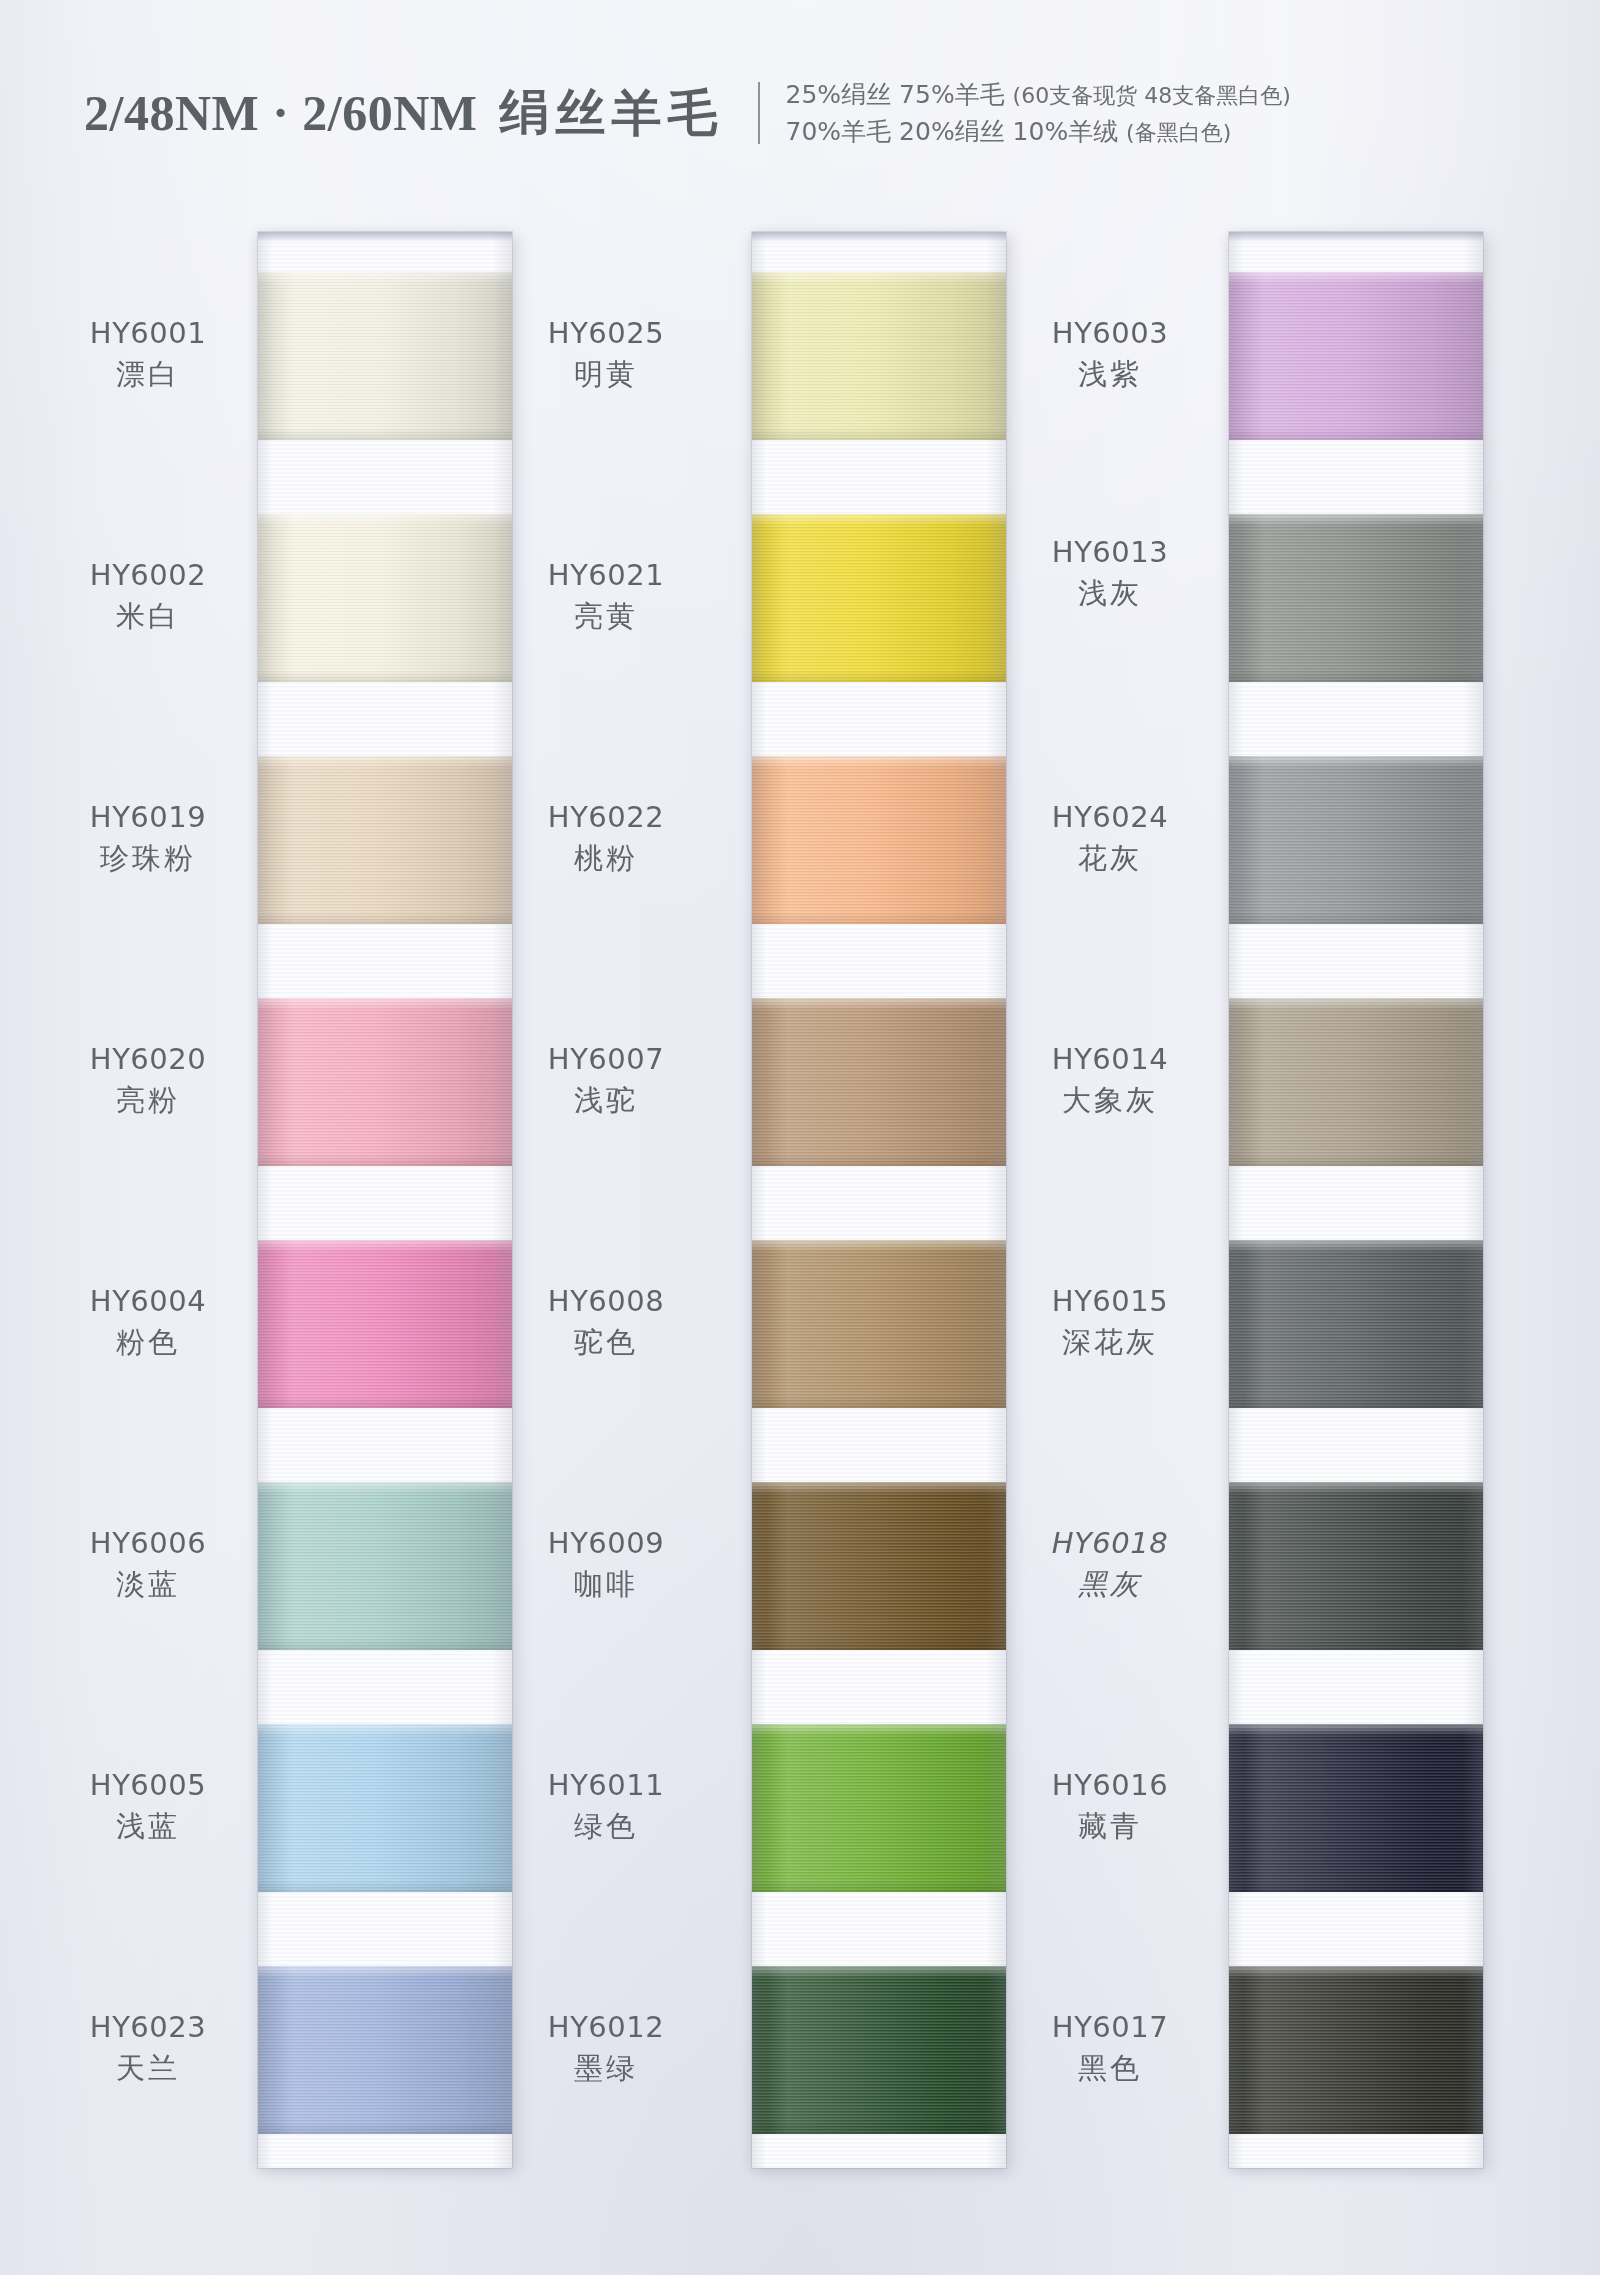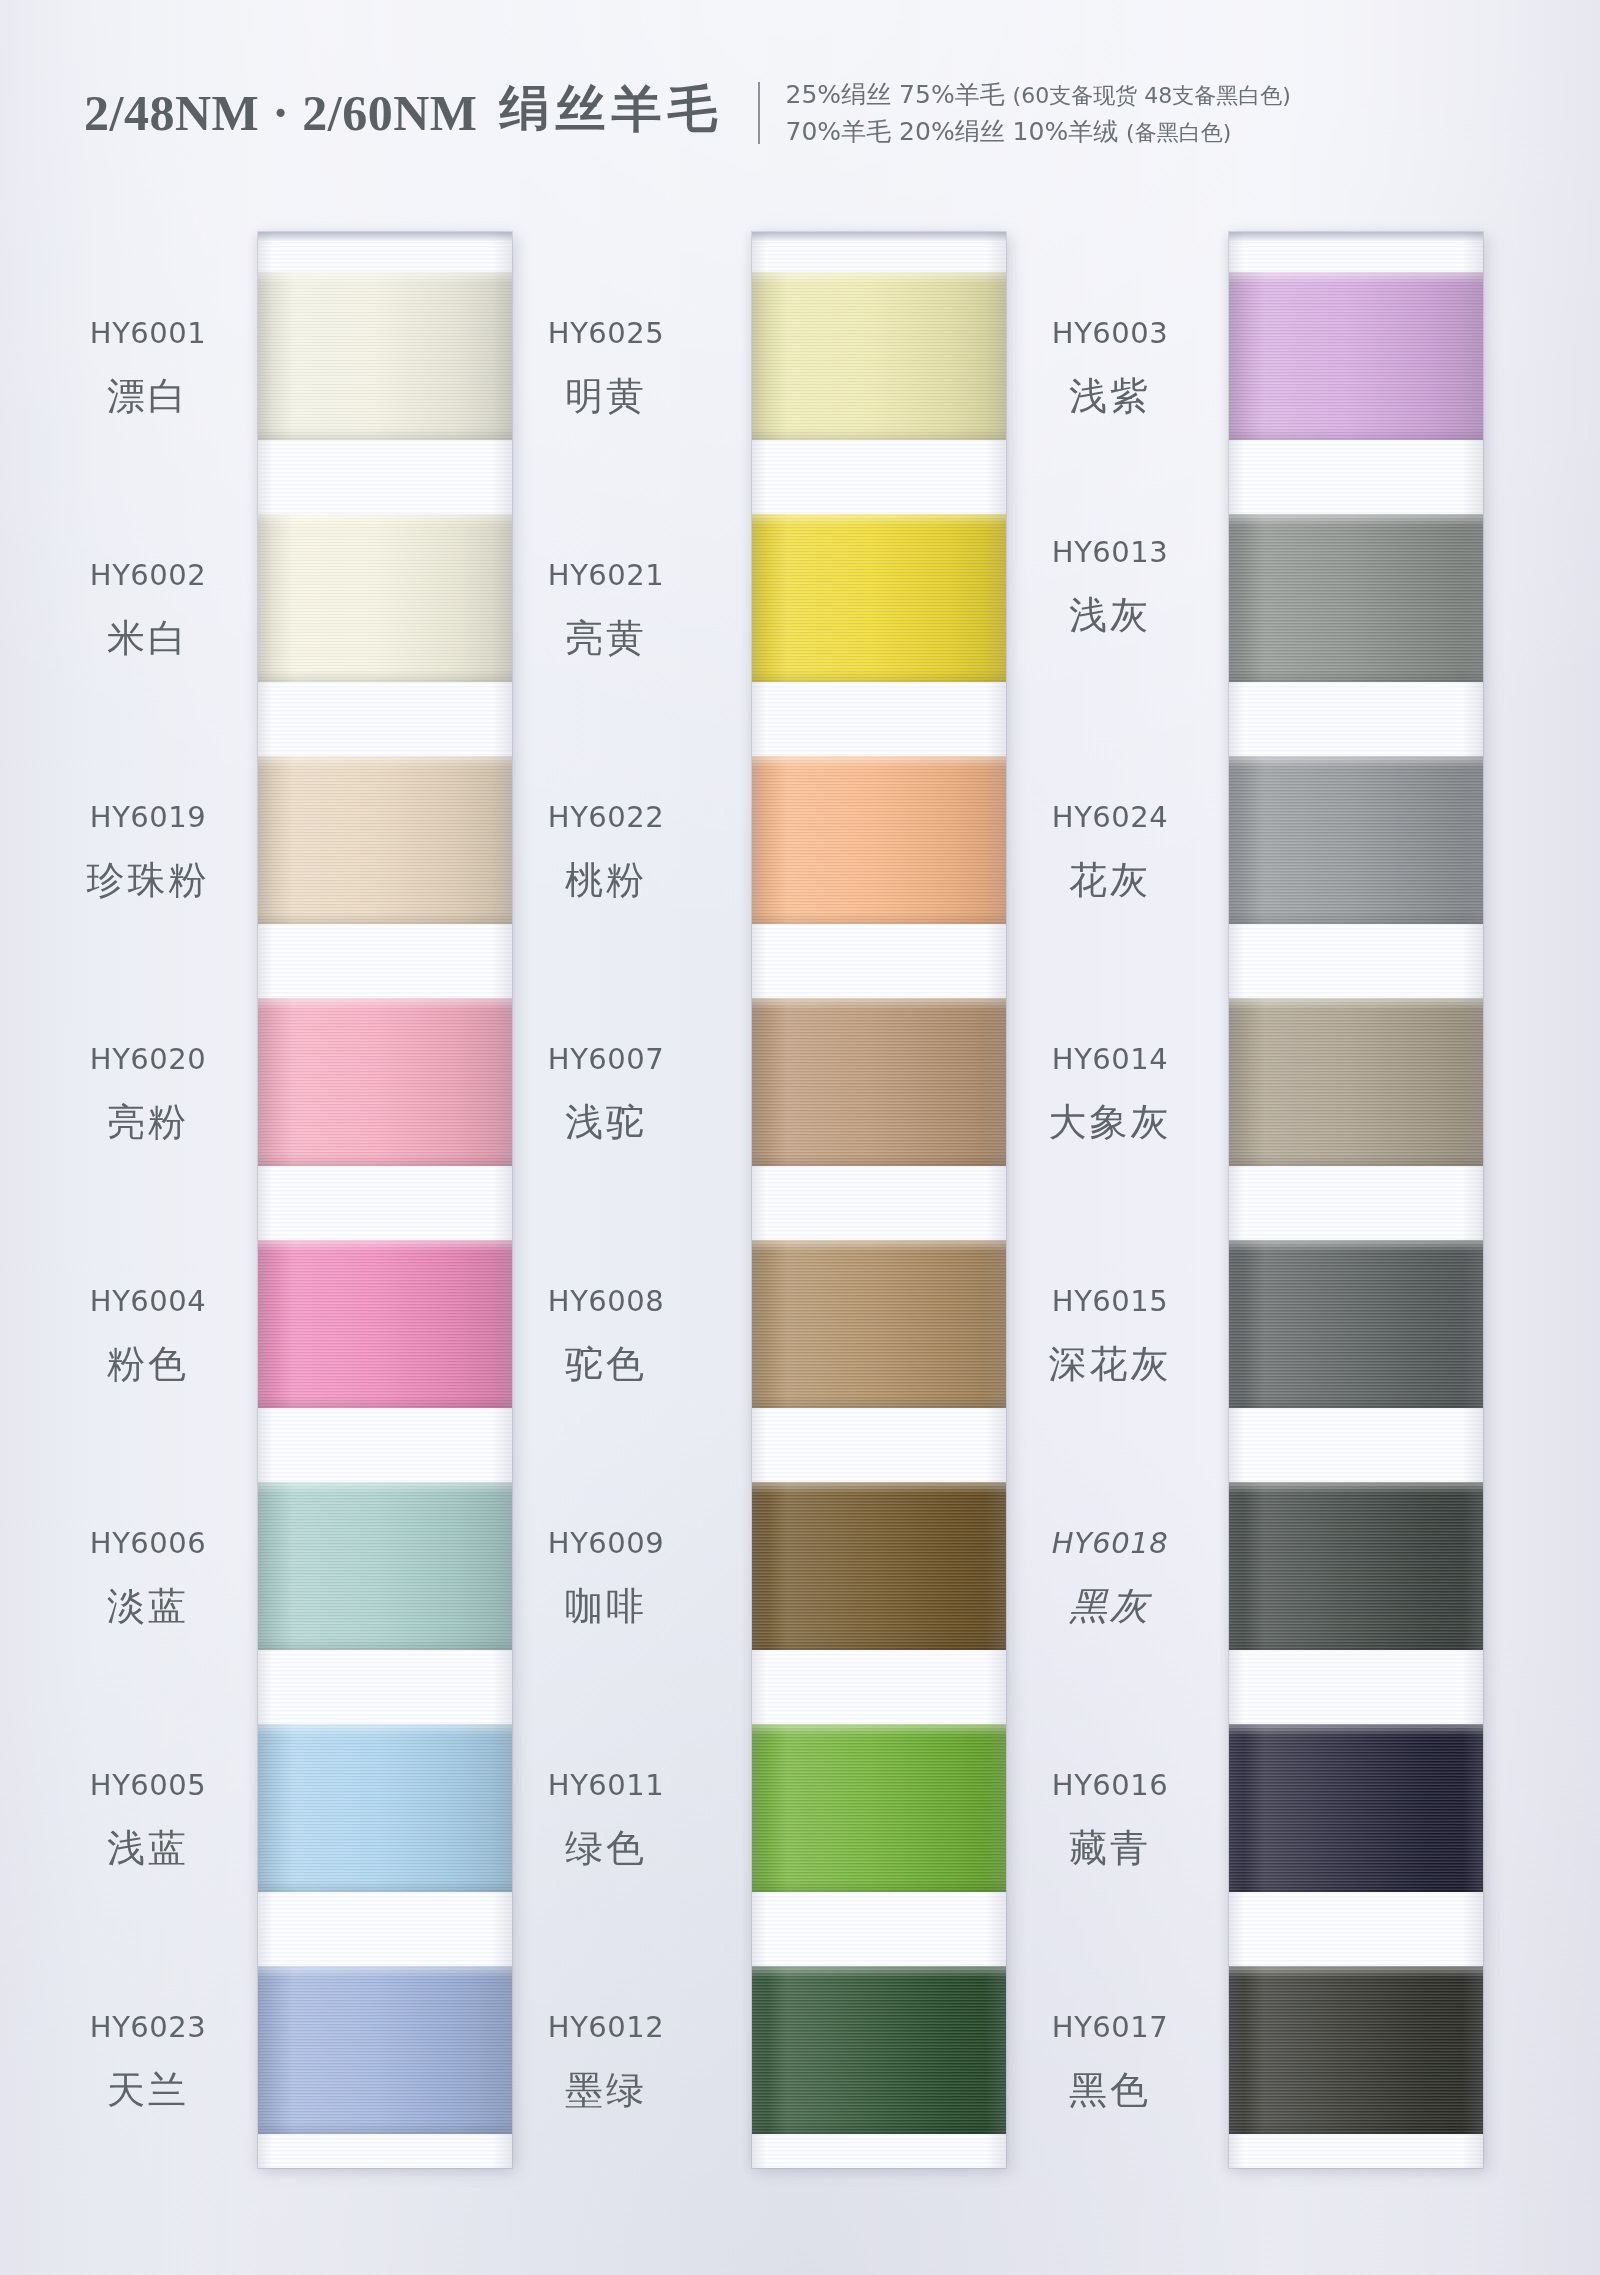--- a/index.html
+++ b/index.html
@@ -57,21 +57,21 @@
   .title-main {
     font-family: "Liberation Serif", serif;
     font-weight: bold;
     font-size: 50px;
     color: #5a6064;
     letter-spacing: 0.5px;
     white-space: nowrap;
     line-height: 1;
   }
   .title-cn {
-    font-family: Liberation Mono, monospace;
+    font-family: Liberation Sans, sans-serif;
     font-weight: bold;
     font-size: 50px;
     color: #5a6064;
     margin-left: 22px;
     letter-spacing: 6px;
     white-space: nowrap;
     line-height: 1;
   }
   .title-divider {
     width: 2px;
@@ -197,23 +197,23 @@
     line-height: 1.24;
   }
   .label .code {
     display: block;
     font-size: 29px;
     letter-spacing: 0.5px;
     color: #5e6468;
   }
   .label .name {
     display: block;
-    font-size: 38px;
+    font-size: 29px;
     letter-spacing: 3px;
-    margin-top: 21px;
+    margin-top: 5px;
     color: #5e6468;
   }
   .label.c1 { left: 38px; }
   .label.c2 { left: 496px; }
   .label.c3 { left: 1000px; }
 </style>
 </head>
 <body>
 
 <div id="page">

